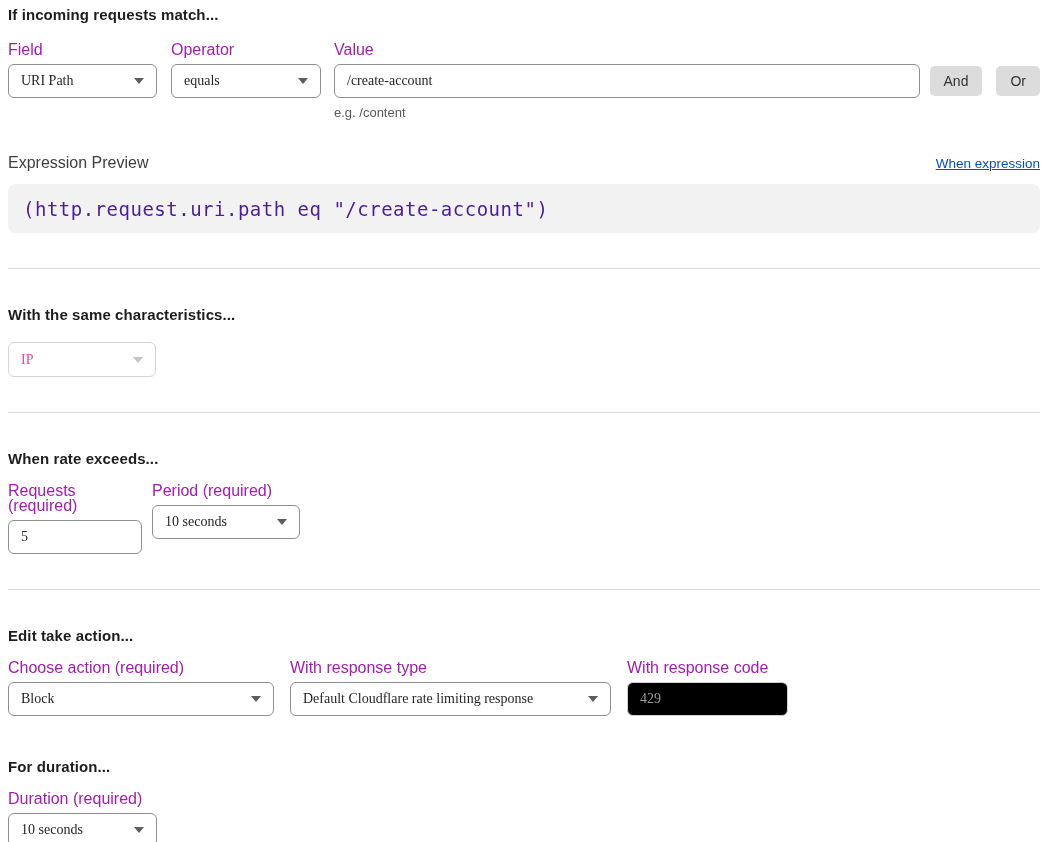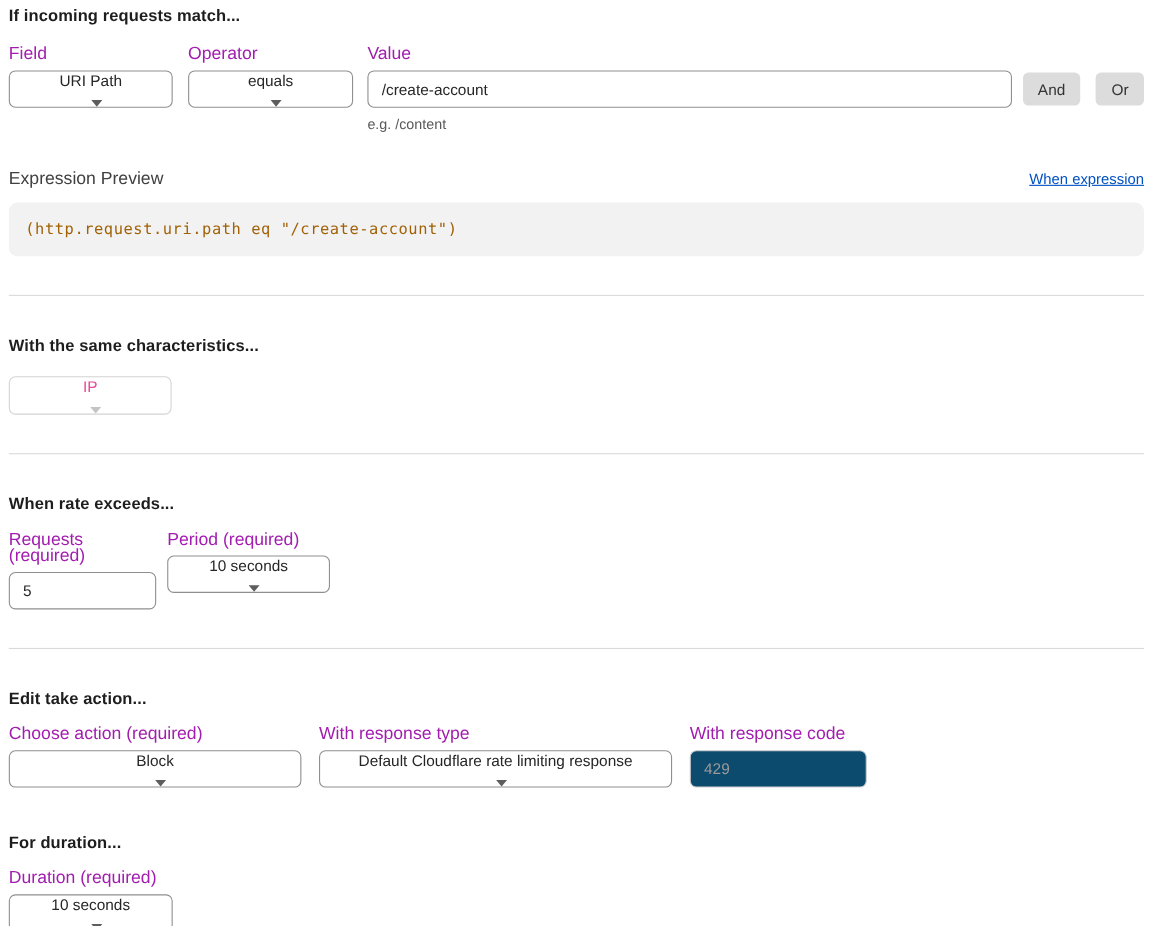--- a/index.html
+++ b/index.html
@@ -38,22 +38,21 @@
     height: 34px;
     width: 100%;
     border: 1px solid #8f8f8f;
     border-radius: 6px;
     background: #ffffff;
     font-size: 14px;
     color: #262626;
     display: flex;
     align-items: center;
     padding: 0 12px;
-    font-family: Liberation Sans, sans-serif;
-    flex-direction: column;
+    font-family: Liberation Serif, serif;
   }
   .select { justify-content: space-between; cursor: pointer; }
   .select .select-value { white-space: nowrap; overflow: hidden; }
 
   .caret {
     width: 0; height: 0;
     border-left: 5px solid transparent;
     border-right: 5px solid transparent;
     border-top: 6px solid #5d5d5d;
     margin-left: 10px;
@@ -103,22 +102,22 @@
     margin-top: 12px;
     height: 49px;
     background: #f2f2f2;
     border-radius: 8px;
     display: flex;
     align-items: center;
     padding: 0 15px;
   }
   .expr-box code {
     font-family: "DejaVu Sans Mono", "Liberation Mono", monospace;
-    font-size: 14px;
-    color: #a16207;
+    font-size: 19px;
+    color: #4c1d95;
     letter-spacing: 0.5px;
   }
 
   hr.section-divider {
     border: none;
     border-top: 1px solid #d9d9d9;
     margin: 35px 0 37px 0;
   }
 
   .sec-characteristics h2 { margin-bottom: 19px; }
@@ -128,21 +127,21 @@
   .rate-row { display: flex; }
   .col-requests { width: 134px; margin-right: 10px; }
   .col-period { width: 148px; }
 
   .sec-action h2 { margin-bottom: 16px; }
   .action-row { display: flex; }
   .col-action { width: 266px; margin-right: 16px; }
   .col-response-type { width: 321px; margin-right: 16px; }
   .col-response-code { width: 161px; }
   input.text-input:disabled {
-    background: #0c4a6e;
+    background: #000000;
     border-color: #cfcfcf;
     color: #999999;
   }
 
   .sec-duration { margin-top: 42px; }
   .sec-duration h2 { margin-bottom: 16px; }
   .col-duration { width: 149px; }
 </style>
 </head>
 <body>

